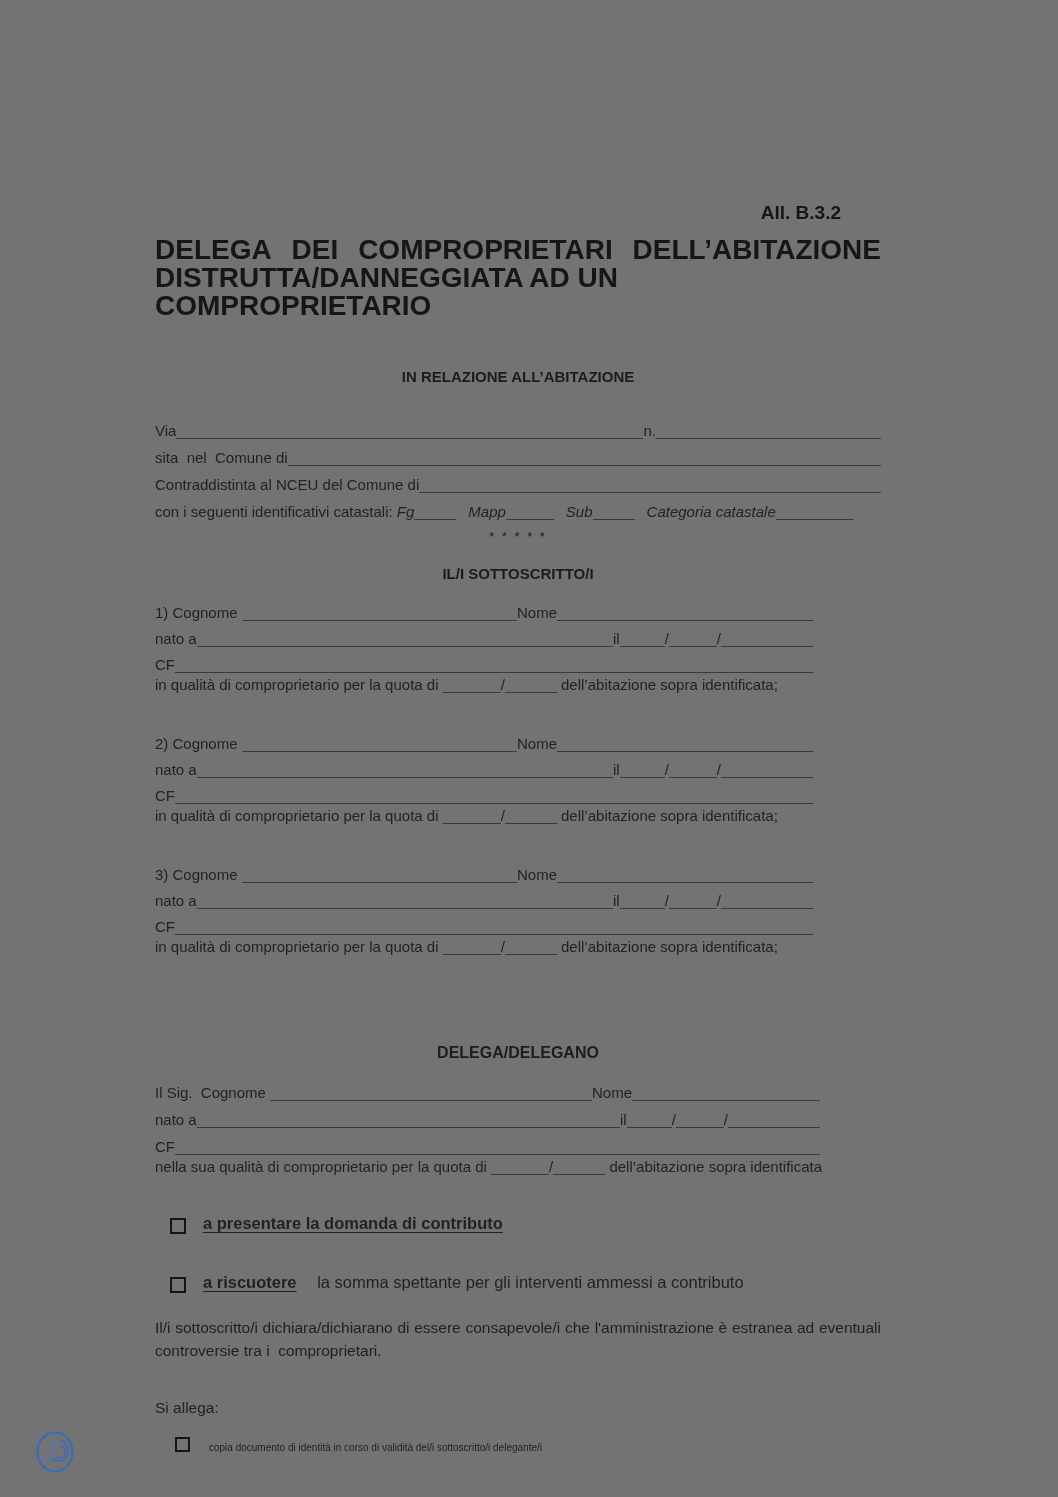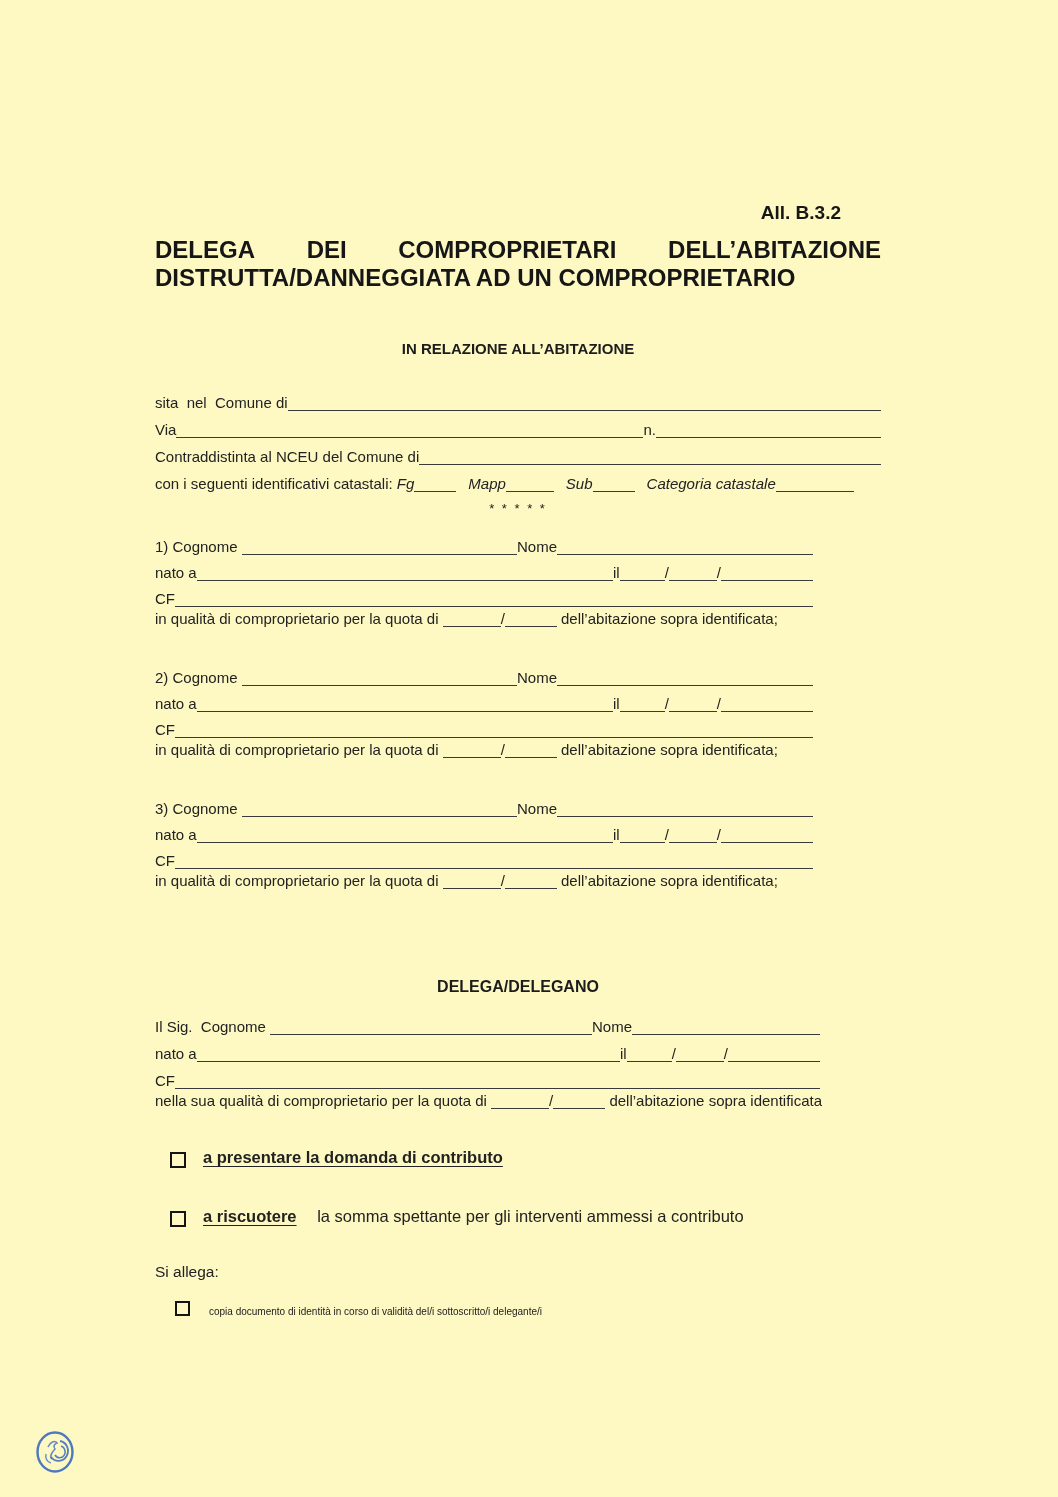--- a/index.html
+++ b/index.html
@@ -1,29 +1,29 @@
 <!DOCTYPE html>
 <html><head>
 <meta charset="utf-8">
 <style>
   html,body{margin:0;padding:0;background:#ffffff;}
   .doc{
     position:relative;
     width:1058px;height:1497px;
-    background:#fef9c3;
+    background:#737373;
     font-family:"Liberation Sans","DejaVu Sans",sans-serif;
     color:#222;
     overflow:hidden;
   }
   .content{position:absolute;left:155px;top:0;width:726px;}
 
   .alltag{margin-top:202px;text-align:right;padding-right:40px;
           font-size:19px;font-weight:bold;color:#161616;}
 
-  .title{margin-top:12px;font-size:24px;font-weight:bold;color:#161616;line-height:28px;}
+  .title{margin-top:12px;font-size:28px;font-weight:bold;color:#161616;line-height:28px;}
   .title-l1{display:flex;justify-content:space-between;}
   .title-l1 span{white-space:pre;}
 
   .h-center{text-align:center;font-weight:bold;color:#1c1c1c;}
   .h-relazione{margin-top:48px;font-size:15px;}
   .h-sottoscritto{margin-top:21px;font-size:15px;}
   .h-delegano{margin-top:83px;font-size:16px;}
 
   .sep{margin-top:9px;text-align:center;font-size:13px;letter-spacing:2px;color:#1c1c1c;}
 
@@ -78,48 +78,49 @@
         <span>COMPROPRIETARI</span>
         <span>DELL’ABITAZIONE</span>
       </div>
       <div>DISTRUTTA/DANNEGGIATA AD UN COMPROPRIETARIO</div>
     </div>
 
     <div class="h-center h-relazione">IN RELAZIONE ALL’ABITAZIONE</div>
 
     <div class="rows fields">
       <div class="row">
-        <span class="lbl">sita  nel  Comune di</span>
-        <span class="fill"></span>
-      </div>
-      <div class="row">
         <span class="lbl">Via</span>
         <span class="fill"></span>
         <span class="lbl">n.</span>
         <span class="uline w225"></span>
+      </div>
+      <div class="row">
+        <span class="lbl">sita  nel  Comune di</span>
+        <span class="fill"></span>
       </div>
       <div class="row">
         <span class="lbl">Contraddistinta al NCEU del Comune di</span>
         <span class="fill"></span>
       </div>
       <div class="row">
         <span class="lbl">con i seguenti identificativi catastali: </span>
         <span class="lbl it">Fg</span>
         <span class="uline w42"></span>
         <span class="lbl it gap12">Mapp</span>
         <span class="uline w48"></span>
         <span class="lbl it gap12">Sub</span>
         <span class="uline w42"></span>
         <span class="lbl it gap12">Categoria catastale</span>
         <span class="uline w78"></span>
       </div>
     </div>
 
     <div class="sep">* * * * *</div>
 
+    <div class="h-center h-sottoscritto">IL/I SOTTOSCRITTO/I</div>
 
     <div class="rows persons">
 
       <div class="person">
         <div class="row">
           <span class="lbl">1) Cognome </span>
           <span class="fill"></span>
           <span class="lbl">Nome</span>
           <span class="uline w256"></span>
         </div>
@@ -243,20 +244,21 @@
     <div class="check-row first">
       <span class="checkbox"></span>
       <span class="check-strong">a presentare la domanda di contributo</span>
     </div>
 
     <div class="check-row second">
       <span class="checkbox"></span>
       <span><span class="check-strong">a riscuotere</span><span class="check-rest"> la somma spettante per gli interventi ammessi a contributo</span></span>
     </div>
 
+    <div class="para">Il/i sottoscritto/i dichiara/dichiarano di essere consapevole/i che l'amministrazione è estranea ad eventuali controversie tra i  comproprietari.</div>
 
     <div class="si-allega">Si allega:</div>
 
     <div class="attach-row">
       <span class="checkbox"></span>
       <span>copia documento di identità in corso di validità del/i sottoscritto/i delegante/i</span>
     </div>
 
   </div>
 

